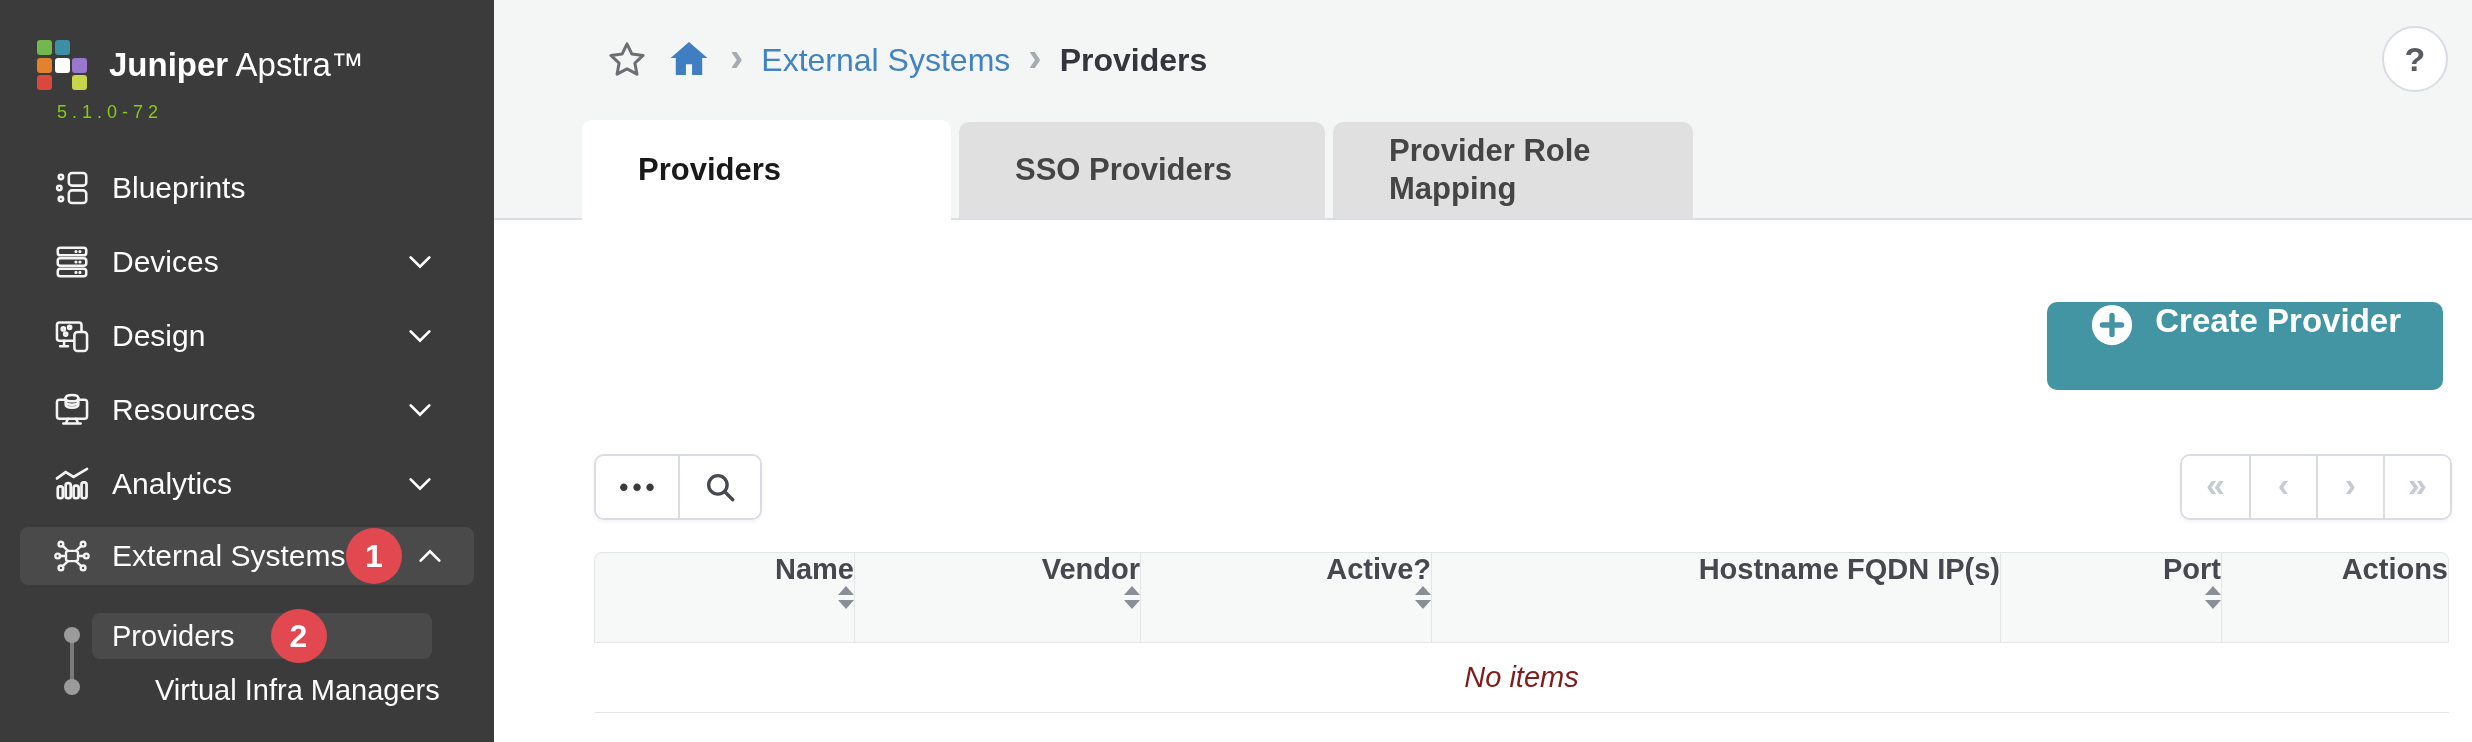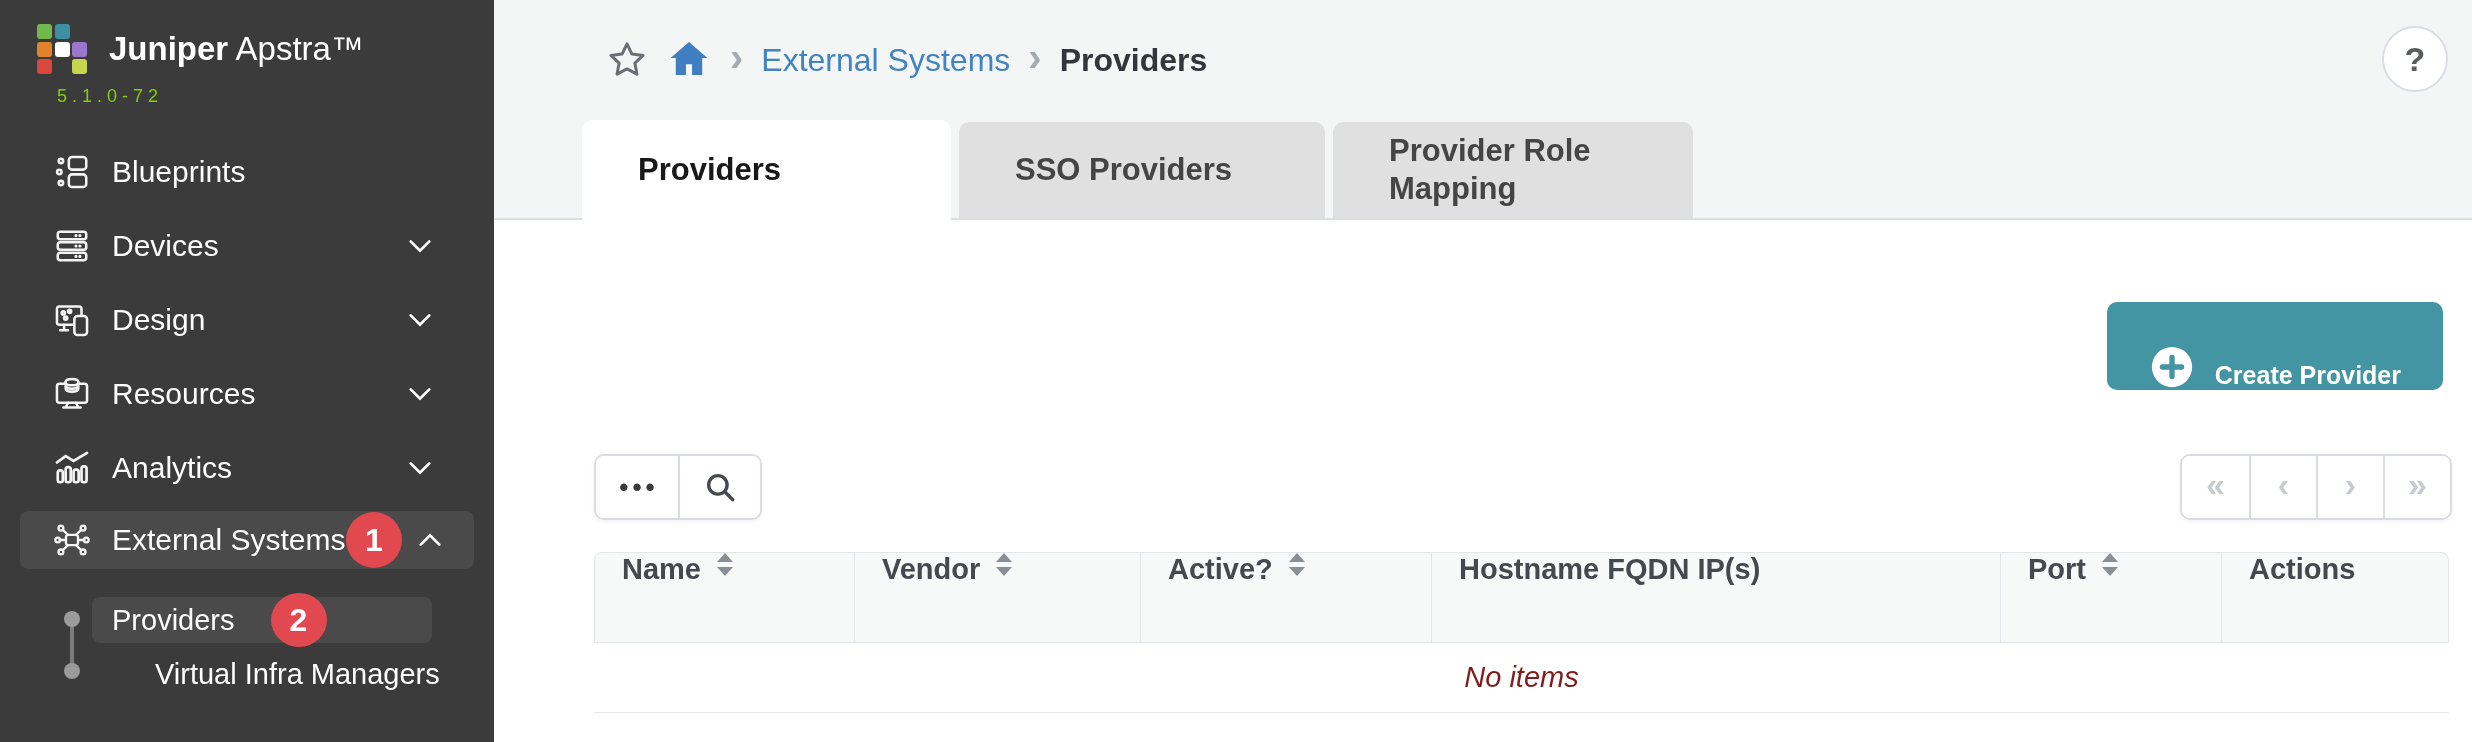--- a/index.html
+++ b/index.html
@@ -2,21 +2,21 @@
 <html><head>
 <meta charset="utf-8">
 <style>
   * { box-sizing: border-box; margin: 0; padding: 0; }
   html,body { width: 2472px; height: 742px; overflow: hidden; }
   body { font-family: "Liberation Sans", sans-serif; background: #fff; }
   .app { display: flex; width: 2472px; height: 742px; }
 
   
   .sidebar { width: 494px; height: 742px; background: #3b3b3b; flex: 0 0 494px; position: relative; color: #fff; }
-  .logo-row { display: flex; align-items: center; padding: 24px 0 0 37px; }
+  .logo-row { display: flex; align-items: center; padding: 40px 0 0 37px; }
   .logo-grid { width: 50px; height: 50px; display: grid; grid-template-columns: repeat(3,15px); grid-template-rows: repeat(3,15px); gap: 2.5px; }
   .logo-grid span { border-radius: 3px; }
   .sq-green { background:#72b84c; grid-area:1/1; }
   .sq-teal { background:#3d8fa3; grid-area:1/2; }
   .sq-orange{ background:#e2822d; grid-area:2/1; }
   .sq-white { background:#ffffff; grid-area:2/2; }
   .sq-purple{ background:#9a77cf; grid-area:2/3; }
   .sq-red   { background:#d9473d; grid-area:3/1; }
   .sq-lime  { background:#c8d44b; grid-area:3/3; }
   .brand { margin-left: 22px; font-size: 33px; color: #fff; white-space: nowrap; }
@@ -58,34 +58,34 @@
   .help-btn { position: absolute; right: 24px; top: 26px; width: 66px; height: 66px; border-radius: 50%; background: #fff; border: 2px solid #d9dde3; color: #595d61; font-size: 34px; font-weight: bold; display:flex; align-items:center; justify-content:center; cursor:pointer; }
 
   .tabs { position: absolute; left: 88px; bottom: -2px; display: flex; gap: 8px; align-items: flex-end; }
   .tab { height: 96px; margin-bottom: 2px; background: #e0e0e0; border-radius: 10px 10px 0 0; display: flex; align-items: center; padding: 0 40px 0 56px; cursor: pointer; }
   .tab .tlabel { font-size: 31px; font-weight: bold; color: #454545; line-height: 38px; }
   .tab.active { height: 100px; margin-bottom: 0; background: #fff; }
   .tab.active .tlabel { color: #191919; }
   .tab.t1 { width: 369px; } .tab.t2 { width: 366px; } .tab.t3 { width: 360px; }
 
   .content { position: relative; height: 520px; background: #fff; }
-  .create-btn { position: absolute; top: 82px; right: 29px; height: 88px; padding: 0 42px; background: #4495a3; border: none; border-radius: 10px; color: #fff; font-size: 25px; font-weight: bold; font-family: inherit; display: flex; align-items: flex-end; gap: 20px; cursor: pointer; margin-left: 12px; }
+  .create-btn { position: absolute; top: 82px; right: 29px; height: 88px; padding: 0 42px; background: #4495a3; border: none; border-radius: 10px; color: #fff; font-size: 33px; font-weight: bold; font-family: inherit; display: flex; align-items: flex-start; gap: 20px; cursor: pointer; margin-left: 12px; }
 
   .btn-group { position: absolute; top: 234px; display: flex; background: #fff; border: 2px solid #d9dde3; border-radius: 10px; box-shadow: 0 2px 4px rgba(0,0,0,0.05); overflow: hidden; }
   .btn-group .gbtn { width: 82px; height: 62px; display: flex; align-items: center; justify-content: center; background: #fff; border: none; cursor: pointer; }
   .btn-group .gbtn + .gbtn { border-left: 2px solid #d9dde3; }
   .toolbar-group { left: 100px; }
   .dots { font-size: 26px; letter-spacing: 4px; color: #3a3a3a; font-weight: bold; padding-left: 4px; }
   .pager-group { right: 20px; }
   .pager-group .gbtn { width: 67px; }
   .pg-glyph { font-size: 34px; color: #c6cbd2; font-weight: bold; line-height: 1; padding-bottom: 6px; }
 
   .table { position: absolute; top: 332px; left: 100px; width: 1855px; }
   .thead { display: flex; height: 91px; background: #f7f8f8; border: 1px solid #e3e5e9; border-radius: 8px 8px 0 0; }
-  .th { display: flex; align-items: flex-start; padding-left: 27px; font-size: 29px; font-weight: bold; color: #45494e; }
+  .th { display: flex; align-items: flex-end; padding-left: 27px; font-size: 29px; font-weight: bold; color: #45494e; flex-direction: column; }
   .th + .th { border-left: 1px solid #e3e5e9; }
   .th.c1{width:259px;} .th.c2{width:286px;} .th.c3{width:291px;} .th.c4{width:569px;} .th.c5{width:221px;} .th.c6{flex:1;}
   .sort { display: inline-flex; flex-direction: column; gap: 5px; margin-left: 16px; }
   .sort i { width: 0; height: 0; border-left: 8px solid transparent; border-right: 8px solid transparent; }
   .sort .up { border-bottom: 9px solid #8a8f96; }
   .sort .down { border-top: 9px solid #8a8f96; }
   .empty-row { height: 70px; display: flex; align-items: center; justify-content: center; border-bottom: 1px solid #e5e7ea; font-size: 29px; font-style: italic; color: #7f1d1d; }
 
   svg { display: block; }
 </style>

